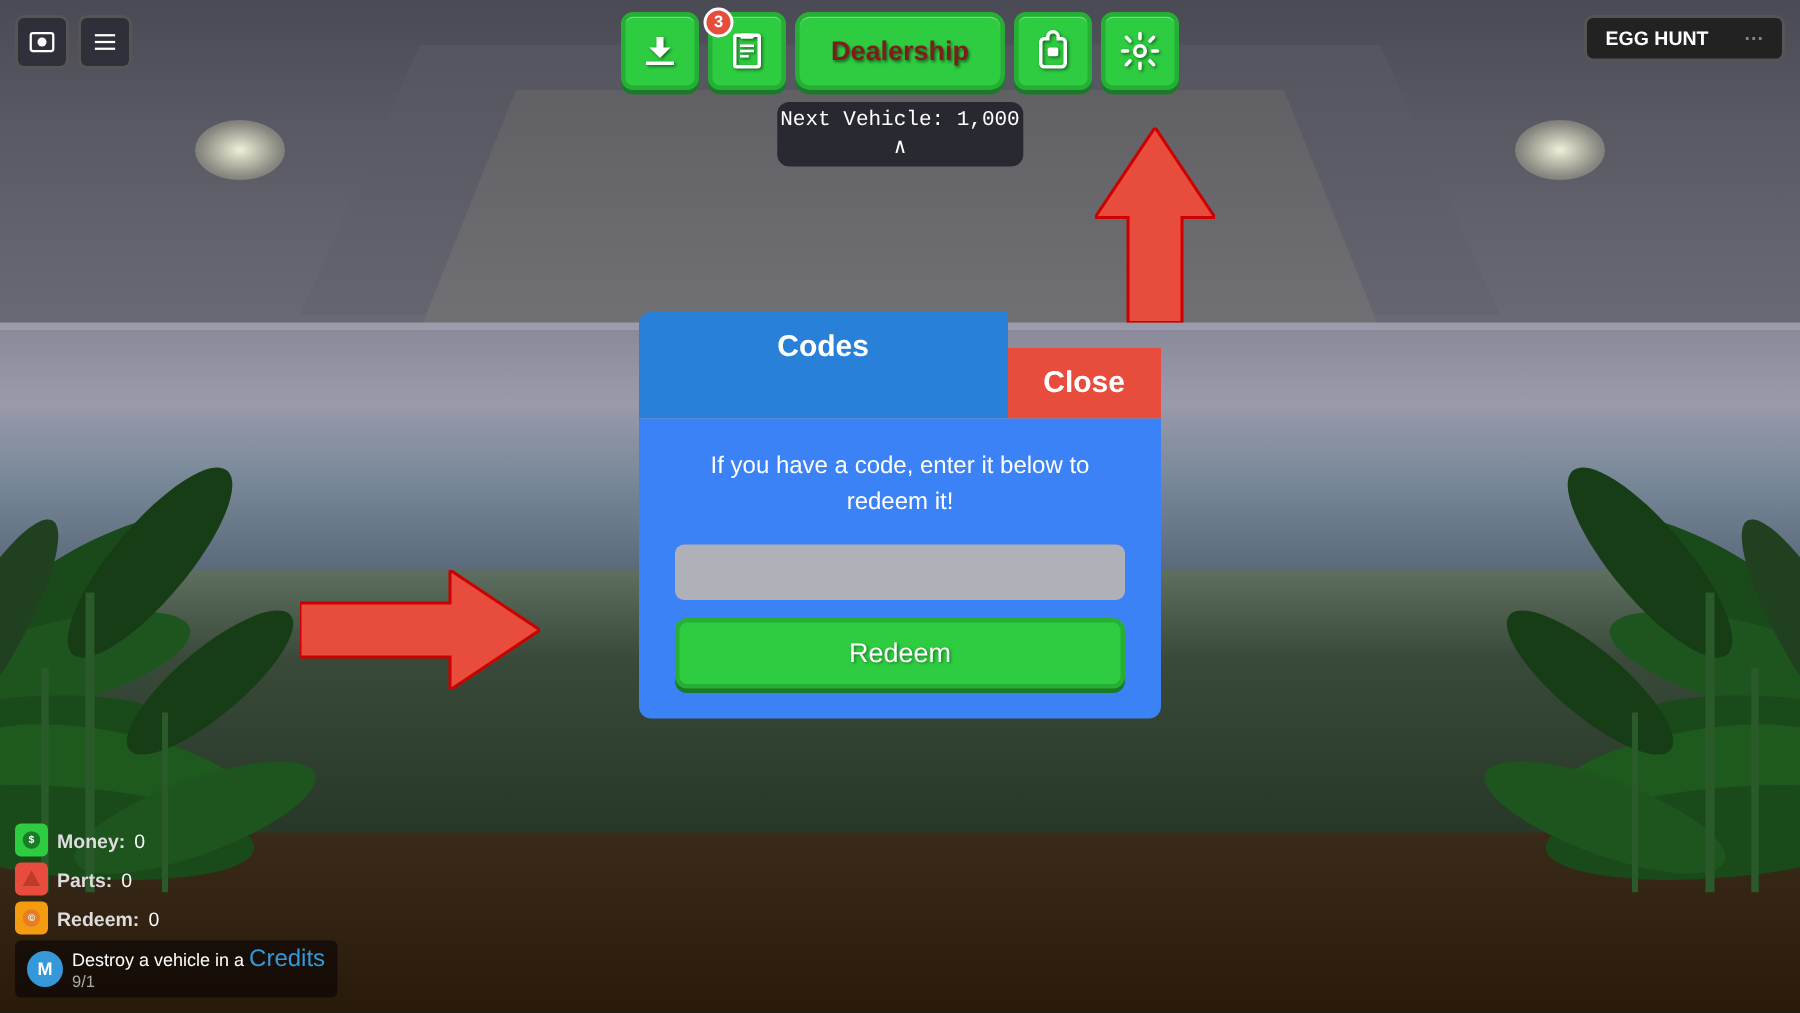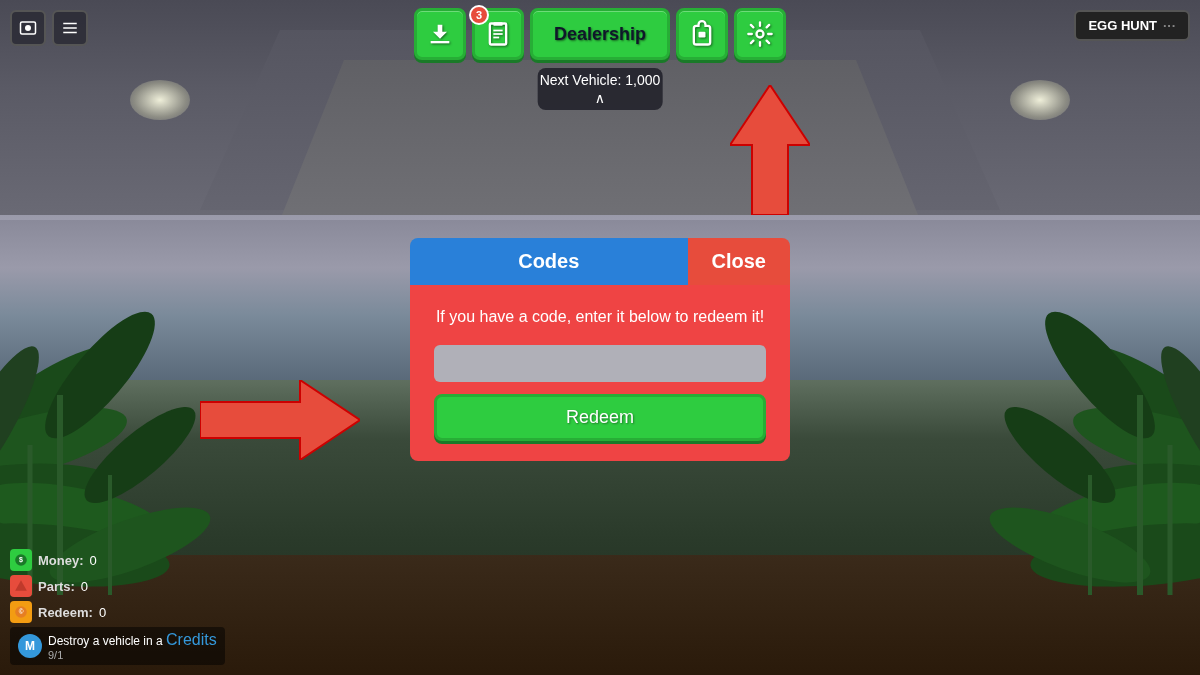--- a/index.html
+++ b/index.html
@@ -122,22 +122,23 @@
       justify-content: center;
       cursor: pointer;
       position: relative;
       box-shadow: 0 3px 0 #1a7a28, inset 0 1px 0 rgba(255,255,255,0.3);
     }
 
     .top-btn-wide {
       width: 140px;
       font-weight: bold;
       font-size: 18px;
-      color: #0f172a;
+      color: #7f1d1d;
       text-shadow: 1px 1px 2px rgba(0,0,0,0.5);
+      border-radius: 10px;
     }
 
     .top-btn svg {
       width: 28px;
       height: 28px;
       fill: white;
       filter: drop-shadow(1px 1px 1px rgba(0,0,0,0.5));
     }
 
     .badge {
@@ -164,20 +165,21 @@
       left: 50%;
       transform: translateX(-50%);
       background: rgba(30,30,40,0.85);
       border-radius: 8px;
       padding: 4px 2px;
       color: white;
       font-size: 14px;
       z-index: 100;
       white-space: nowrap;
       text-align: center;
+      font-family: Liberation Mono, monospace;
     }
 
     .chevron-down {
       text-align: center;
       color: white;
       font-size: 14px;
       margin-top: 2px;
     }
 
     
@@ -203,21 +205,21 @@
       right: 10px;
       background: #222;
       border: 2px solid #555;
       border-radius: 6px;
       color: white;
       font-size: 13px;
       font-weight: bold;
       padding: 6px 12px;
       display: flex;
       align-items: center;
-      gap: 6px;
+      gap: 24px;
       z-index: 100;
     }
 
     
     .top-left-icons {
       position: absolute;
       top: 10px;
       left: 10px;
       display: flex;
       gap: 6px;
@@ -232,24 +234,24 @@
       height: 36px;
       display: flex;
       align-items: center;
       justify-content: center;
       cursor: pointer;
     }
 
     
     .modal-overlay {
       position: absolute;
-      top: 238px;
+      top: 208px;
       left: 50%;
       transform: translateX(-50%);
-      width: 380px;
+      width: 348px;
       z-index: 200;
     }
 
     .modal-header {
       display: flex;
       border-radius: 8px 8px 0 0;
       overflow: hidden;
     }
 
     .modal-tab-codes {
@@ -263,24 +265,25 @@
       cursor: pointer;
     }
 
     .modal-tab-close {
       background: #e74c3c;
       color: white;
       font-size: 20px;
       font-weight: bold;
       padding: 12px 24px;
       cursor: pointer;
+      margin-top: 24px;
     }
 
     .modal-body {
-      background: #ef4444;
+      background: #3b82f6;
       padding: 20px 24px;
       border-radius: 0 0 8px 8px;
     }
 
     .modal-desc {
       color: white;
       font-size: 16px;
       text-align: center;
       margin-bottom: 16px;
       line-height: 1.5;

